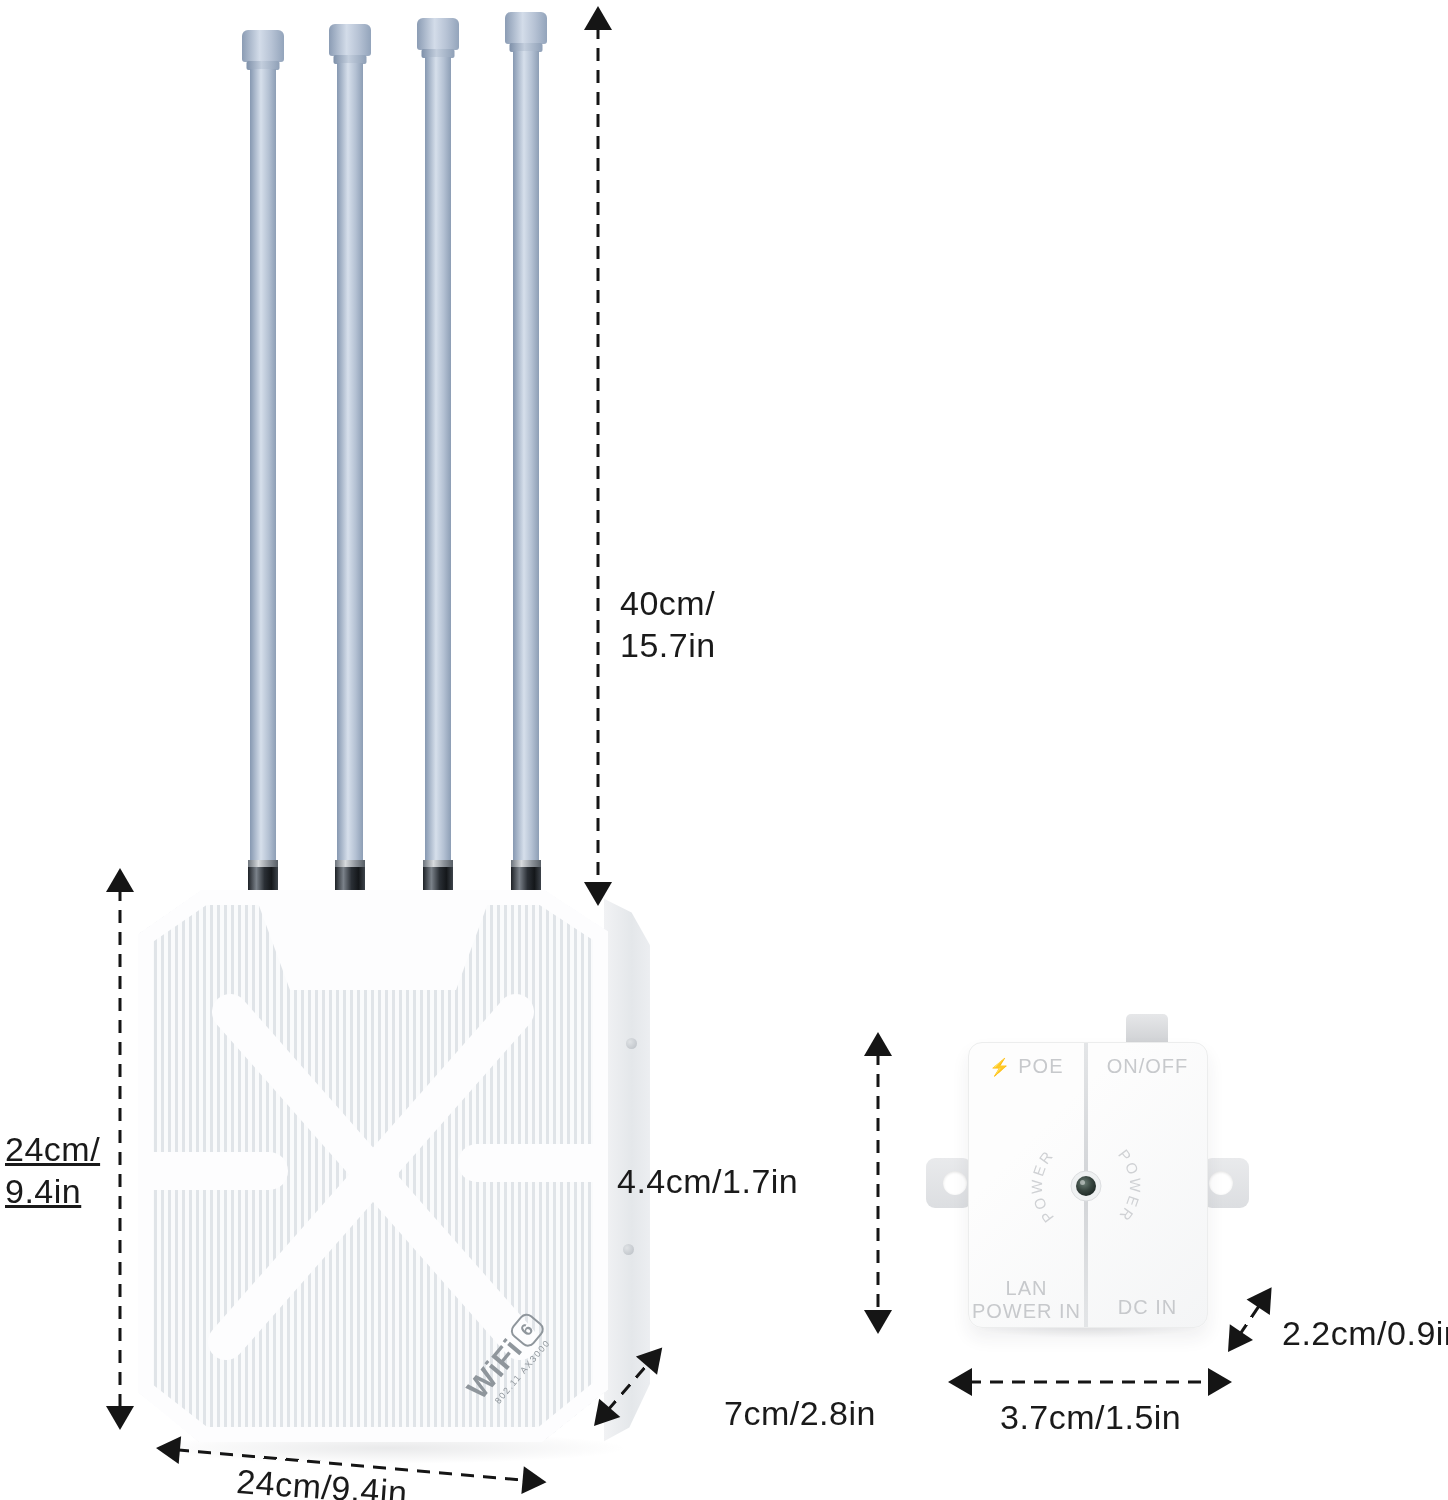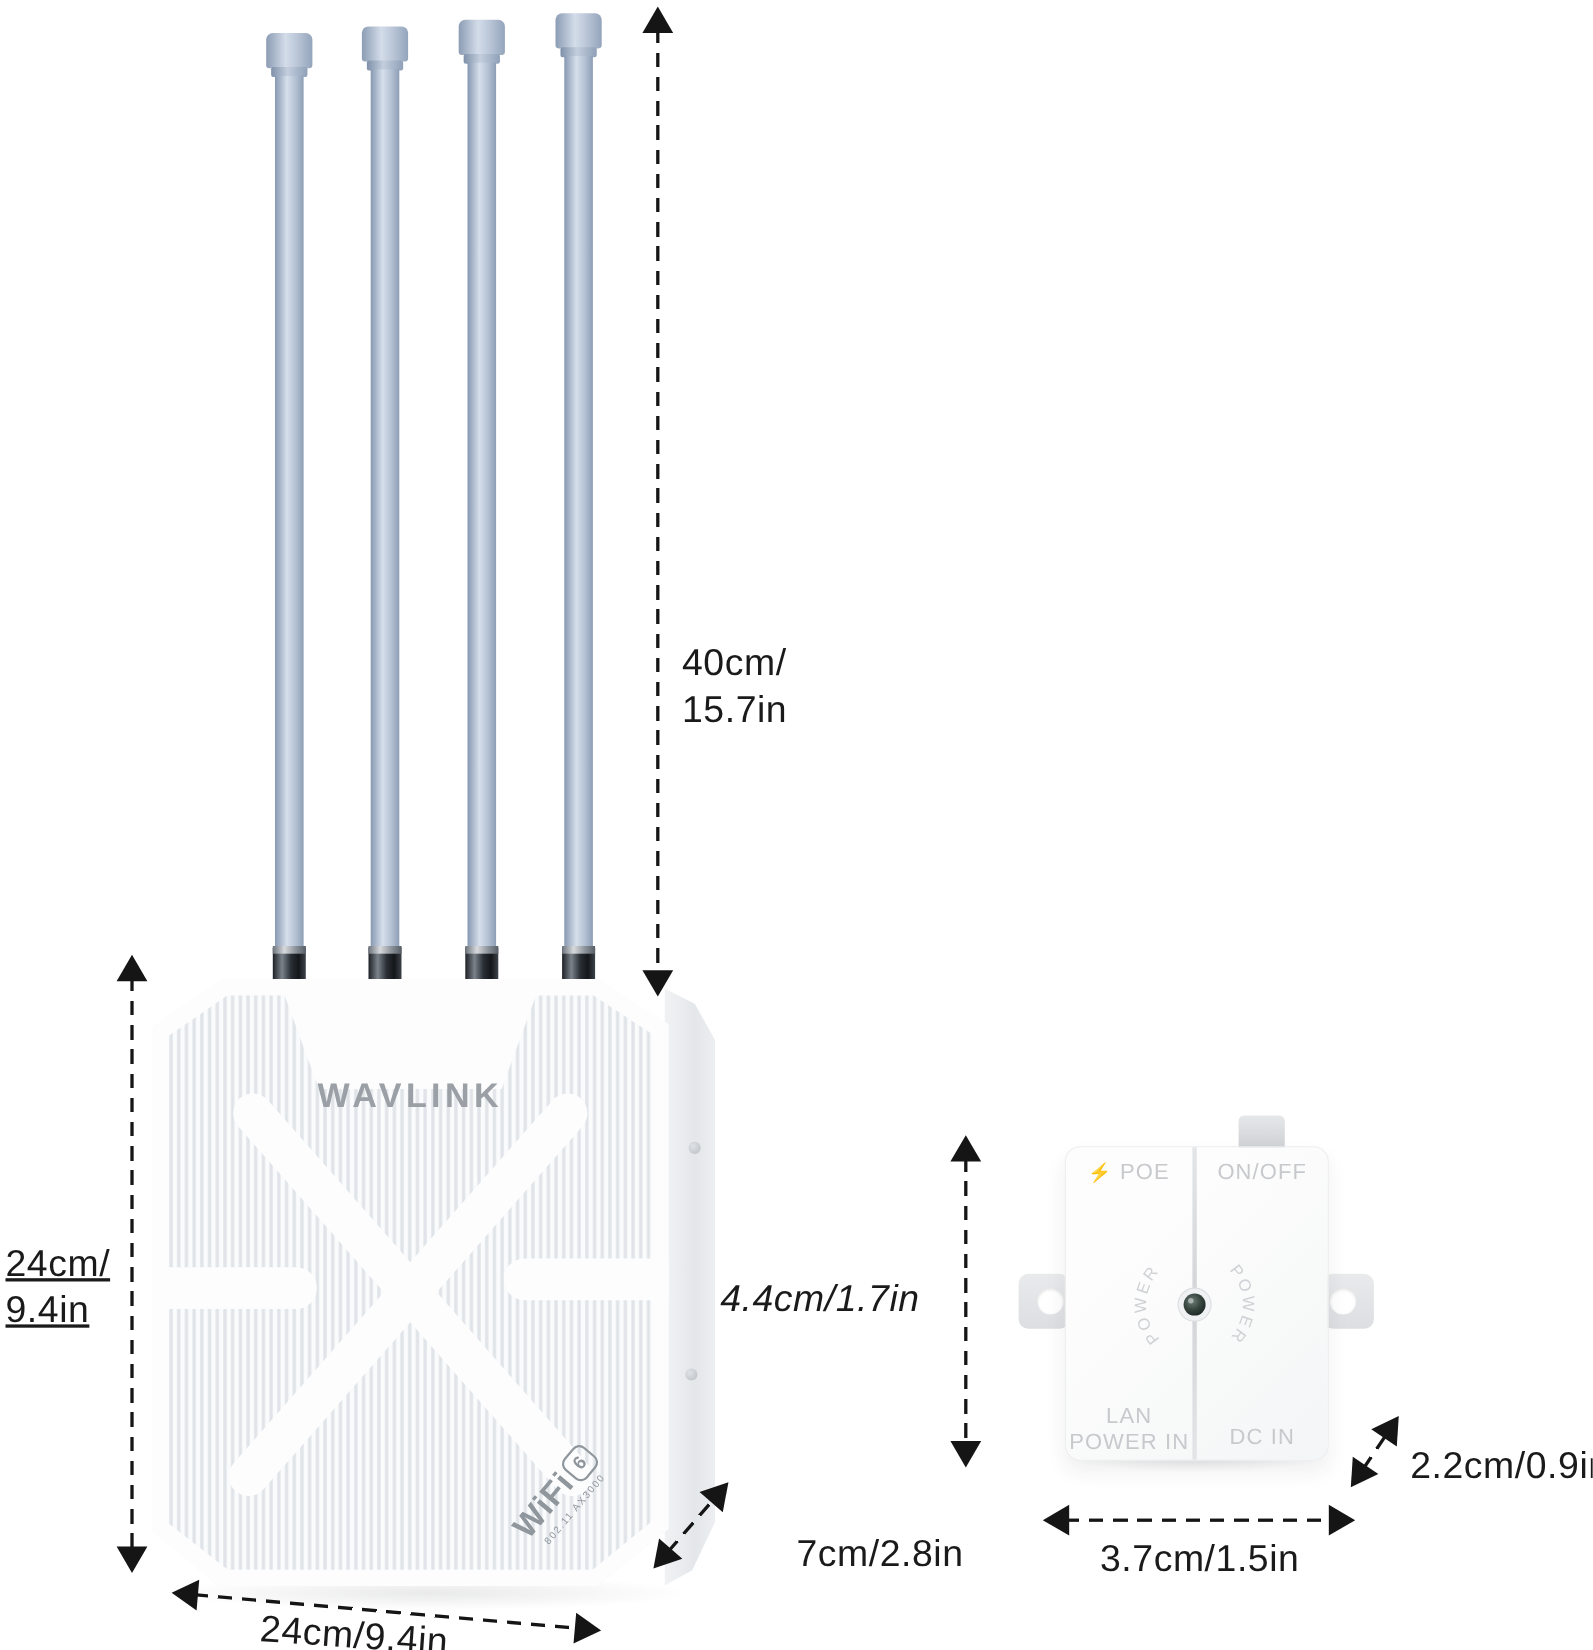--- a/index.html
+++ b/index.html
@@ -180,21 +180,20 @@
         </pattern>
       </defs>
       <path d="M64,0 H406 L470,42 V500 L406,552 H64 L0,502 V44 Z" fill="url(#ribs)"></path>
       <path d="M64,0 H406 L470,42 V500 L406,552 H64 L0,502 V44 Z" fill="none" stroke="#fdfdfe" stroke-width="30"></path>
       <path d="M116,2 L354,2 L318,100 L152,100 Z" fill="#fdfdfe"></path>
       <line x1="92" y1="122" x2="382" y2="452" stroke="#fdfdfe" stroke-width="36" stroke-linecap="round"></line>
       <line x1="378" y1="122" x2="88" y2="452" stroke="#fdfdfe" stroke-width="36" stroke-linecap="round"></line>
       <rect x="-14" y="262" width="164" height="38" rx="19" fill="#fdfdfe"></rect>
       <rect x="320" y="254" width="164" height="38" rx="19" fill="#fdfdfe"></rect>
     </svg>
-    <div class="brand-logo">WAVLINK</div>
     <div class="wifi-badge">
       <div class="row">
         <span class="wifi-word">WiFi</span>
         <span class="six">6</span>
       </div>
       <div class="standard">802.11 AX3000</div>
     </div>
   </div>
 
   <div class="poe-btn"></div>
@@ -274,21 +273,21 @@
     <div class="stem"></div>
     <div class="tri-right"></div>
   </div>
   <div class="dim-label" style="left:688px; top:1392px;margin-left:36px;">7cm/2.8in</div>
 
   <div class="vline" style="left:863px; top:1032px; height:302px;">
     <div class="tri-up"></div>
     <div class="stem"></div>
     <div class="tri-down"></div>
   </div>
-  <div class="dim-label" style="left:636px; top:1160px; width:200px; text-align:right;font-style:italic;">4.4cm/1.7in</div>
+  <div class="dim-label" style="left:617px; top:1160px; width:200px; text-align:left;">4.4cm/1.7in</div>
 
   <div class="hline" style="left:948px; top:1367px; width:284px;">
     <div class="tri-left"></div>
     <div class="stem"></div>
     <div class="tri-right"></div>
   </div>
   <div class="dim-label" style="left:1000px; top:1396px; width:186px; text-align:left;">3.7cm/1.5in</div>
 
   <div class="hline" style="left:1228px; top:1337px; width:78px; transform:rotate(-56deg); transform-origin:left center;">
     <div class="tri-left"></div>

